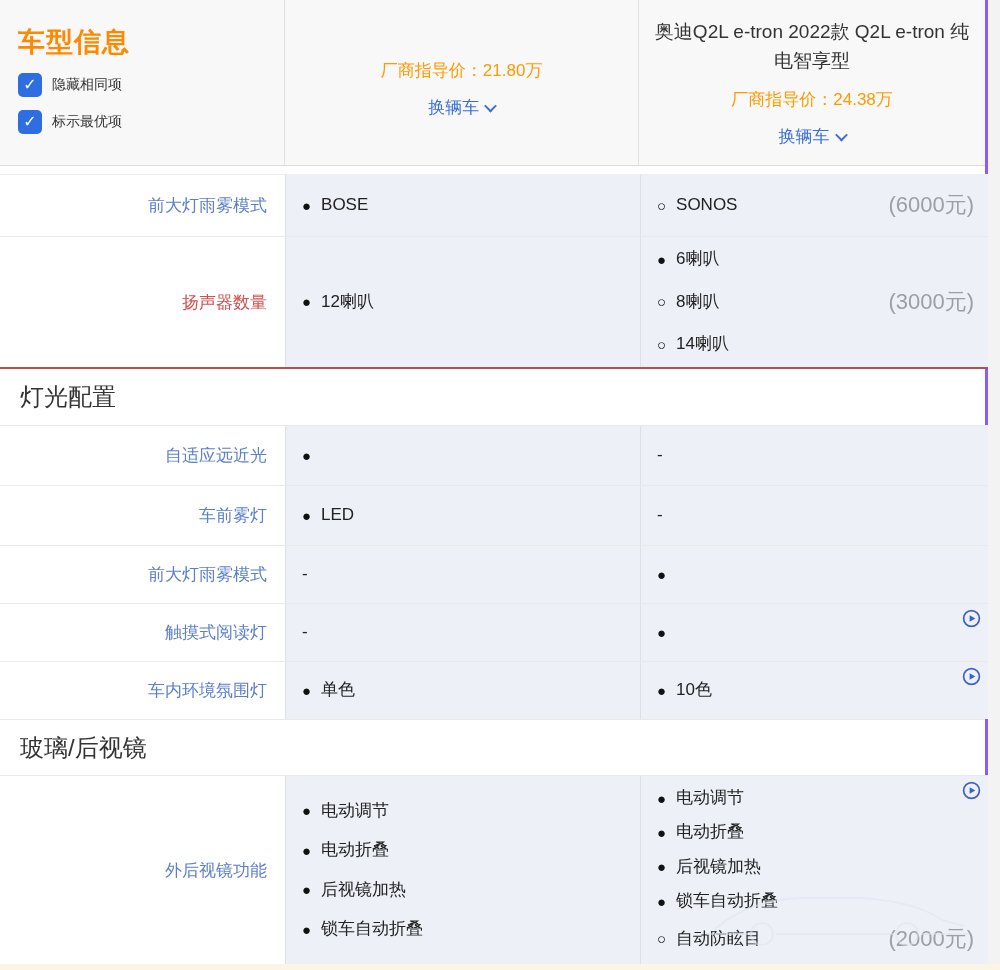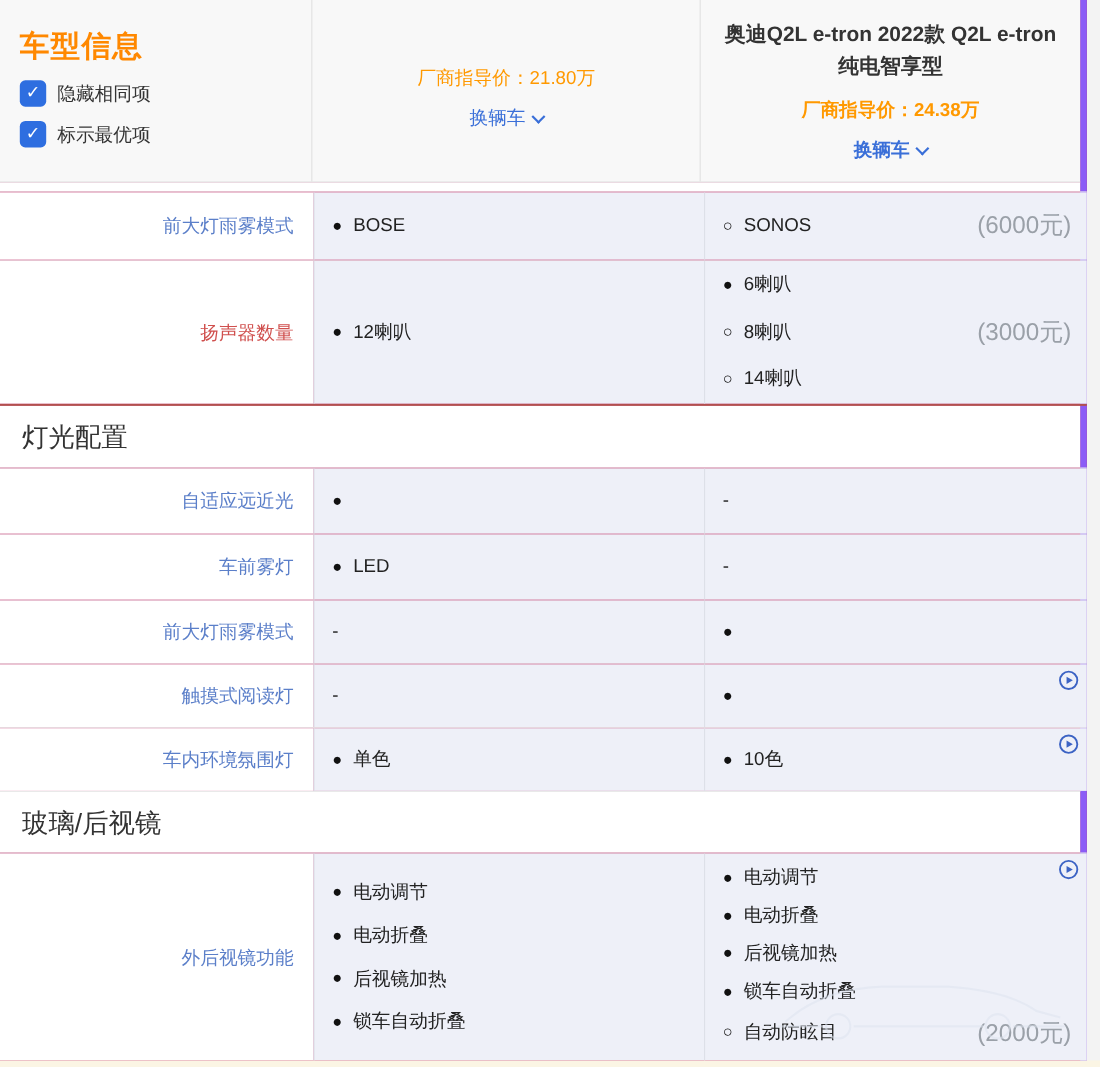--- a/index.html
+++ b/index.html
@@ -1,32 +1,32 @@
 <!DOCTYPE html>
 <html><head>
 <meta charset="utf-8">
 <style>
   * { margin:0; padding:0; box-sizing:border-box; }
   body { font-family:"Liberation Sans","DejaVu Sans",sans-serif; }
   .page { position:relative; width:1000px; height:970px; background:#f3f3f3; overflow:hidden; }
-  .content { position:absolute; left:0; top:0; width:988px; height:970px; background:#be185d; border-right:6px solid #8b5cf6; }
+  .content { position:absolute; left:0; top:0; width:988px; height:970px; background:#a3a3a3; border-right:3px solid #8b5cf6; }
 
   
   .header { display:flex; height:166px; background:#f8f8f8; border-bottom:1px solid #ddd; }
   .hcol { position:relative; }
   .hcol1 { width:285px; padding:24px 0 0 18px; }
   .hcol2 { width:355px; border-left:1px solid #e0e0e0; }
-  .hcol3 { width:348px; border-left:1px solid #e0e0e0;font-weight:bold; }
+  .hcol3 { width:348px; border-left:1px solid #e0e0e0; }
   .hcar { display:flex; flex-direction:column; justify-content:center; align-items:center; height:100%; padding:0 12px; text-align:center; }
   .panel-title { font-size:27px; font-weight:bold; color:#ff8800; letter-spacing:1px; }
   .cb-row { display:flex; align-items:center; margin-top:13px; }
   .cb-row:first-of-type { margin-top:19px; }
   .cb { width:24px; height:24px; background:#2e6ee0; border-radius:5px; display:flex; align-items:center; justify-content:center; cursor:pointer; }
   .cb .check { color:#fff; font-size:16px; font-weight:bold; line-height:1; }
-  .cb-label { font-size:17px; color:#333; margin-left:10px; }
+  .cb-label { font-size:14px; color:#333; margin-left:10px; }
   .car-name { font-size:19px; color:#333; line-height:1.55; }
   .car-price { font-size:17px; color:#ff9900; margin-top:13px; }
   .car-change { font-size:17px; color:#3a6fd8; margin-top:14px; cursor:pointer; display:flex; align-items:center; }
   .chev { display:inline-block; width:9px; height:9px; border-right:2px solid #3a6fd8; border-bottom:2px solid #3a6fd8; transform:rotate(45deg) translate(-1px,-1px); margin-left:7px; }
 
   .gap-strip { height:8px; background:#fff; }
 
   
   .trow { display:flex; width:988px; border-top:1px solid #e9e9e9; }
   .trow.first { border-top:1px solid #ededed; }

